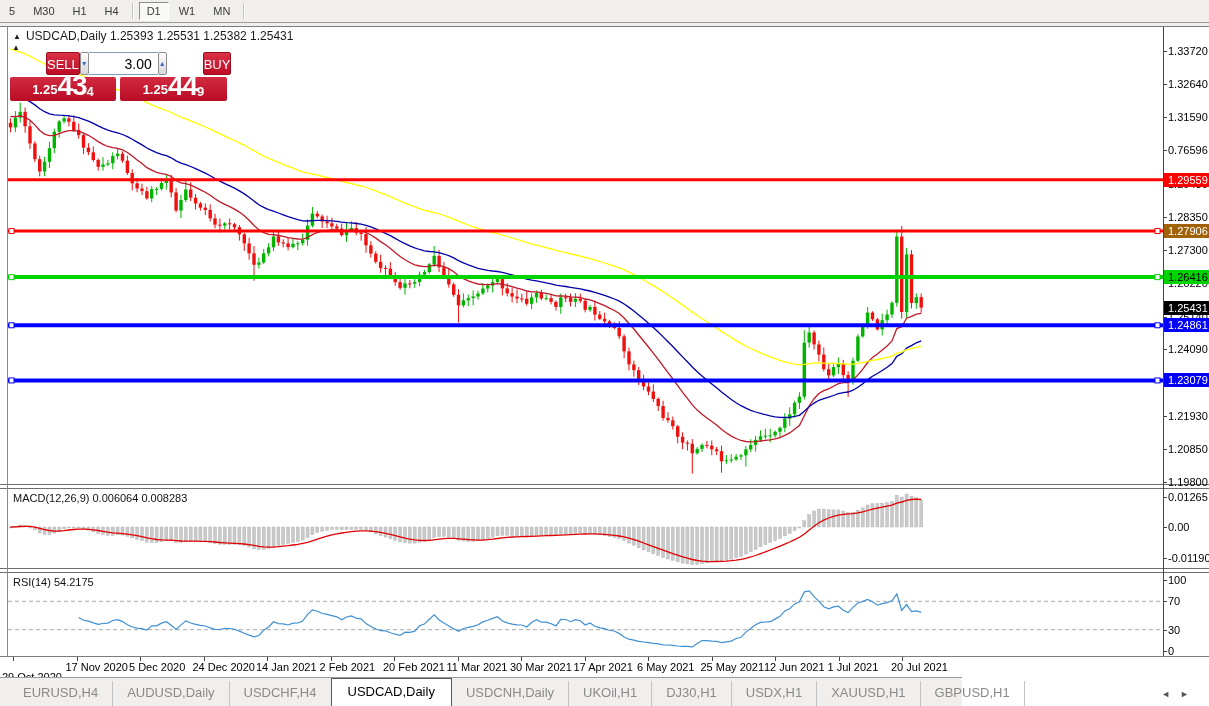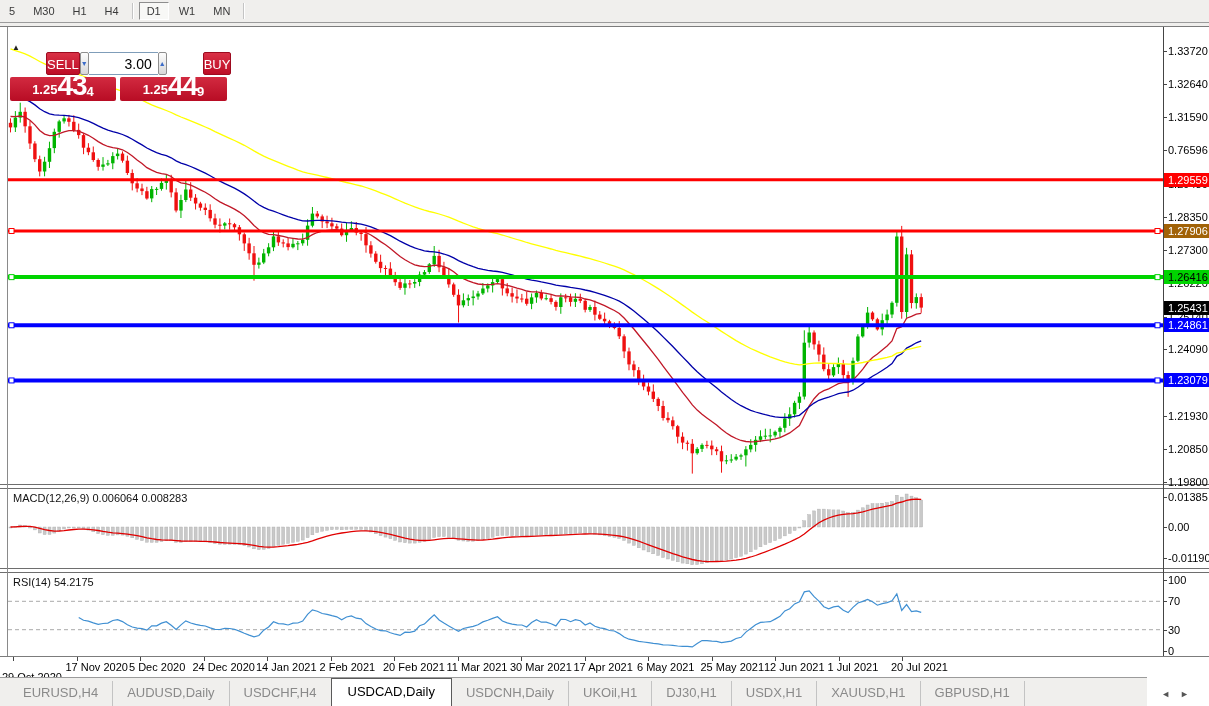--- a/index.html
+++ b/index.html
@@ -46,21 +46,21 @@
   .pl{position:absolute;left:1168px;font-size:11px;color:#000;height:14px;line-height:14px;}
   .ptick{position:absolute;left:1163px;width:4px;height:1px;background:#444;}
   .badge{position:absolute;left:1164px;width:45px;height:14px;font-size:11px;line-height:14px;
          padding-left:4px;box-sizing:border-box;}
   
   .ind-title{position:absolute;left:13px;font-size:11px;color:#111;}
   
   .dlab{position:absolute;top:661px;font-size:11px;color:#000;}
   .dtick{position:absolute;top:657px;width:1px;height:4px;background:#444;}
   
-  #tabbar{position:absolute;left:0;top:677px;width:1147px;height:29px;background:#f0efed;
+  #tabbar{position:absolute;left:0;top:677px;width:962px;height:29px;background:#f0efed;
           border-top:1px solid #9b9b9b;display:flex;align-items:flex-end;padding-left:9px;box-sizing:border-box;}
   .tab{font-size:13px;color:#8a8a8a;padding:4px 14px 6px;border-right:1px solid #c3c3c3;
        margin-bottom:0;white-space:nowrap;}
   .tab.active{background:#fff;color:#000;border:1px solid #5a5a5a;border-bottom:none;
               padding:5px 16px 8px;position:relative;top:1px;}
   .tab.preactive{border-right:none;}
   #tabscroll{position:absolute;right:10px;top:689px;font-size:9px;color:#555;letter-spacing:10px;}
   svg{position:absolute;display:block;}
 </style>
 </head>
@@ -75,20 +75,21 @@
       <div class="tfbtn">H4</div>
       <div class="tfsep"></div>
       <div class="tfbtn active">D1</div>
       <div class="tfbtn">W1</div>
       <div class="tfbtn">MN</div>
       <div class="tfsep"></div>
     </div>
   <div id="tb-strip"></div>
   <div id="frame-top"></div>
 
+  <div id="chart-title"><span class="tri">▲</span><span>USDCAD,Daily  1.25393 1.25531 1.25382 1.25431</span></div>
 
   <svg id="main-svg" style="left:8px;top:27px;" width="1155" height="457">
       <line x1="2.5" y1="91.3" x2="2.5" y2="105.4" stroke="#ef1010" stroke-width="1"></line>
       <rect x="0.8" y="95.8" width="3.4" height="4.6" fill="#ef1010"></rect>
       <line x1="7.37" y1="84.1" x2="7.37" y2="105.0" stroke="#00b400" stroke-width="1"></line>
       <rect x="5.7" y="90.6" width="3.4" height="9.8" fill="#00b400"></rect>
       <line x1="12.24" y1="75.7" x2="12.24" y2="95.6" stroke="#00b400" stroke-width="1"></line>
       <rect x="10.5" y="84.8" width="3.4" height="5.8" fill="#00b400"></rect>
       <line x1="17.11" y1="80.5" x2="17.11" y2="105.7" stroke="#ef1010" stroke-width="1"></line>
       <rect x="15.4" y="84.8" width="3.4" height="14.5" fill="#ef1010"></rect>
@@ -741,21 +742,21 @@
       <div class="pl" style="top:342px">1.24090</div>
       <div class="ptick" style="top:349px"></div>
       <div class="pl" style="top:376px">1.23010</div>
       <div class="ptick" style="top:383px"></div>
       <div class="pl" style="top:409px">1.21930</div>
       <div class="ptick" style="top:416px"></div>
       <div class="pl" style="top:442px">1.20850</div>
       <div class="ptick" style="top:449px"></div>
       <div class="pl" style="top:475px">1.19800</div>
       <div class="ptick" style="top:482px"></div>
-      <div class="pl" style="top:490px">0.01385</div>
+      <div class="pl" style="top:490px">0.01265</div>
       <div class="ptick" style="top:497px"></div>
       <div class="pl" style="top:520px">0.00</div>
       <div class="ptick" style="top:527px"></div>
       <div class="pl" style="top:551px">-0.011904</div>
       <div class="ptick" style="top:558px"></div>
       <div class="pl" style="top:573px">100</div>
       <div class="ptick" style="top:580px"></div>
       <div class="pl" style="top:594px">70</div>
       <div class="ptick" style="top:601px"></div>
       <div class="pl" style="top:623px">30</div>

